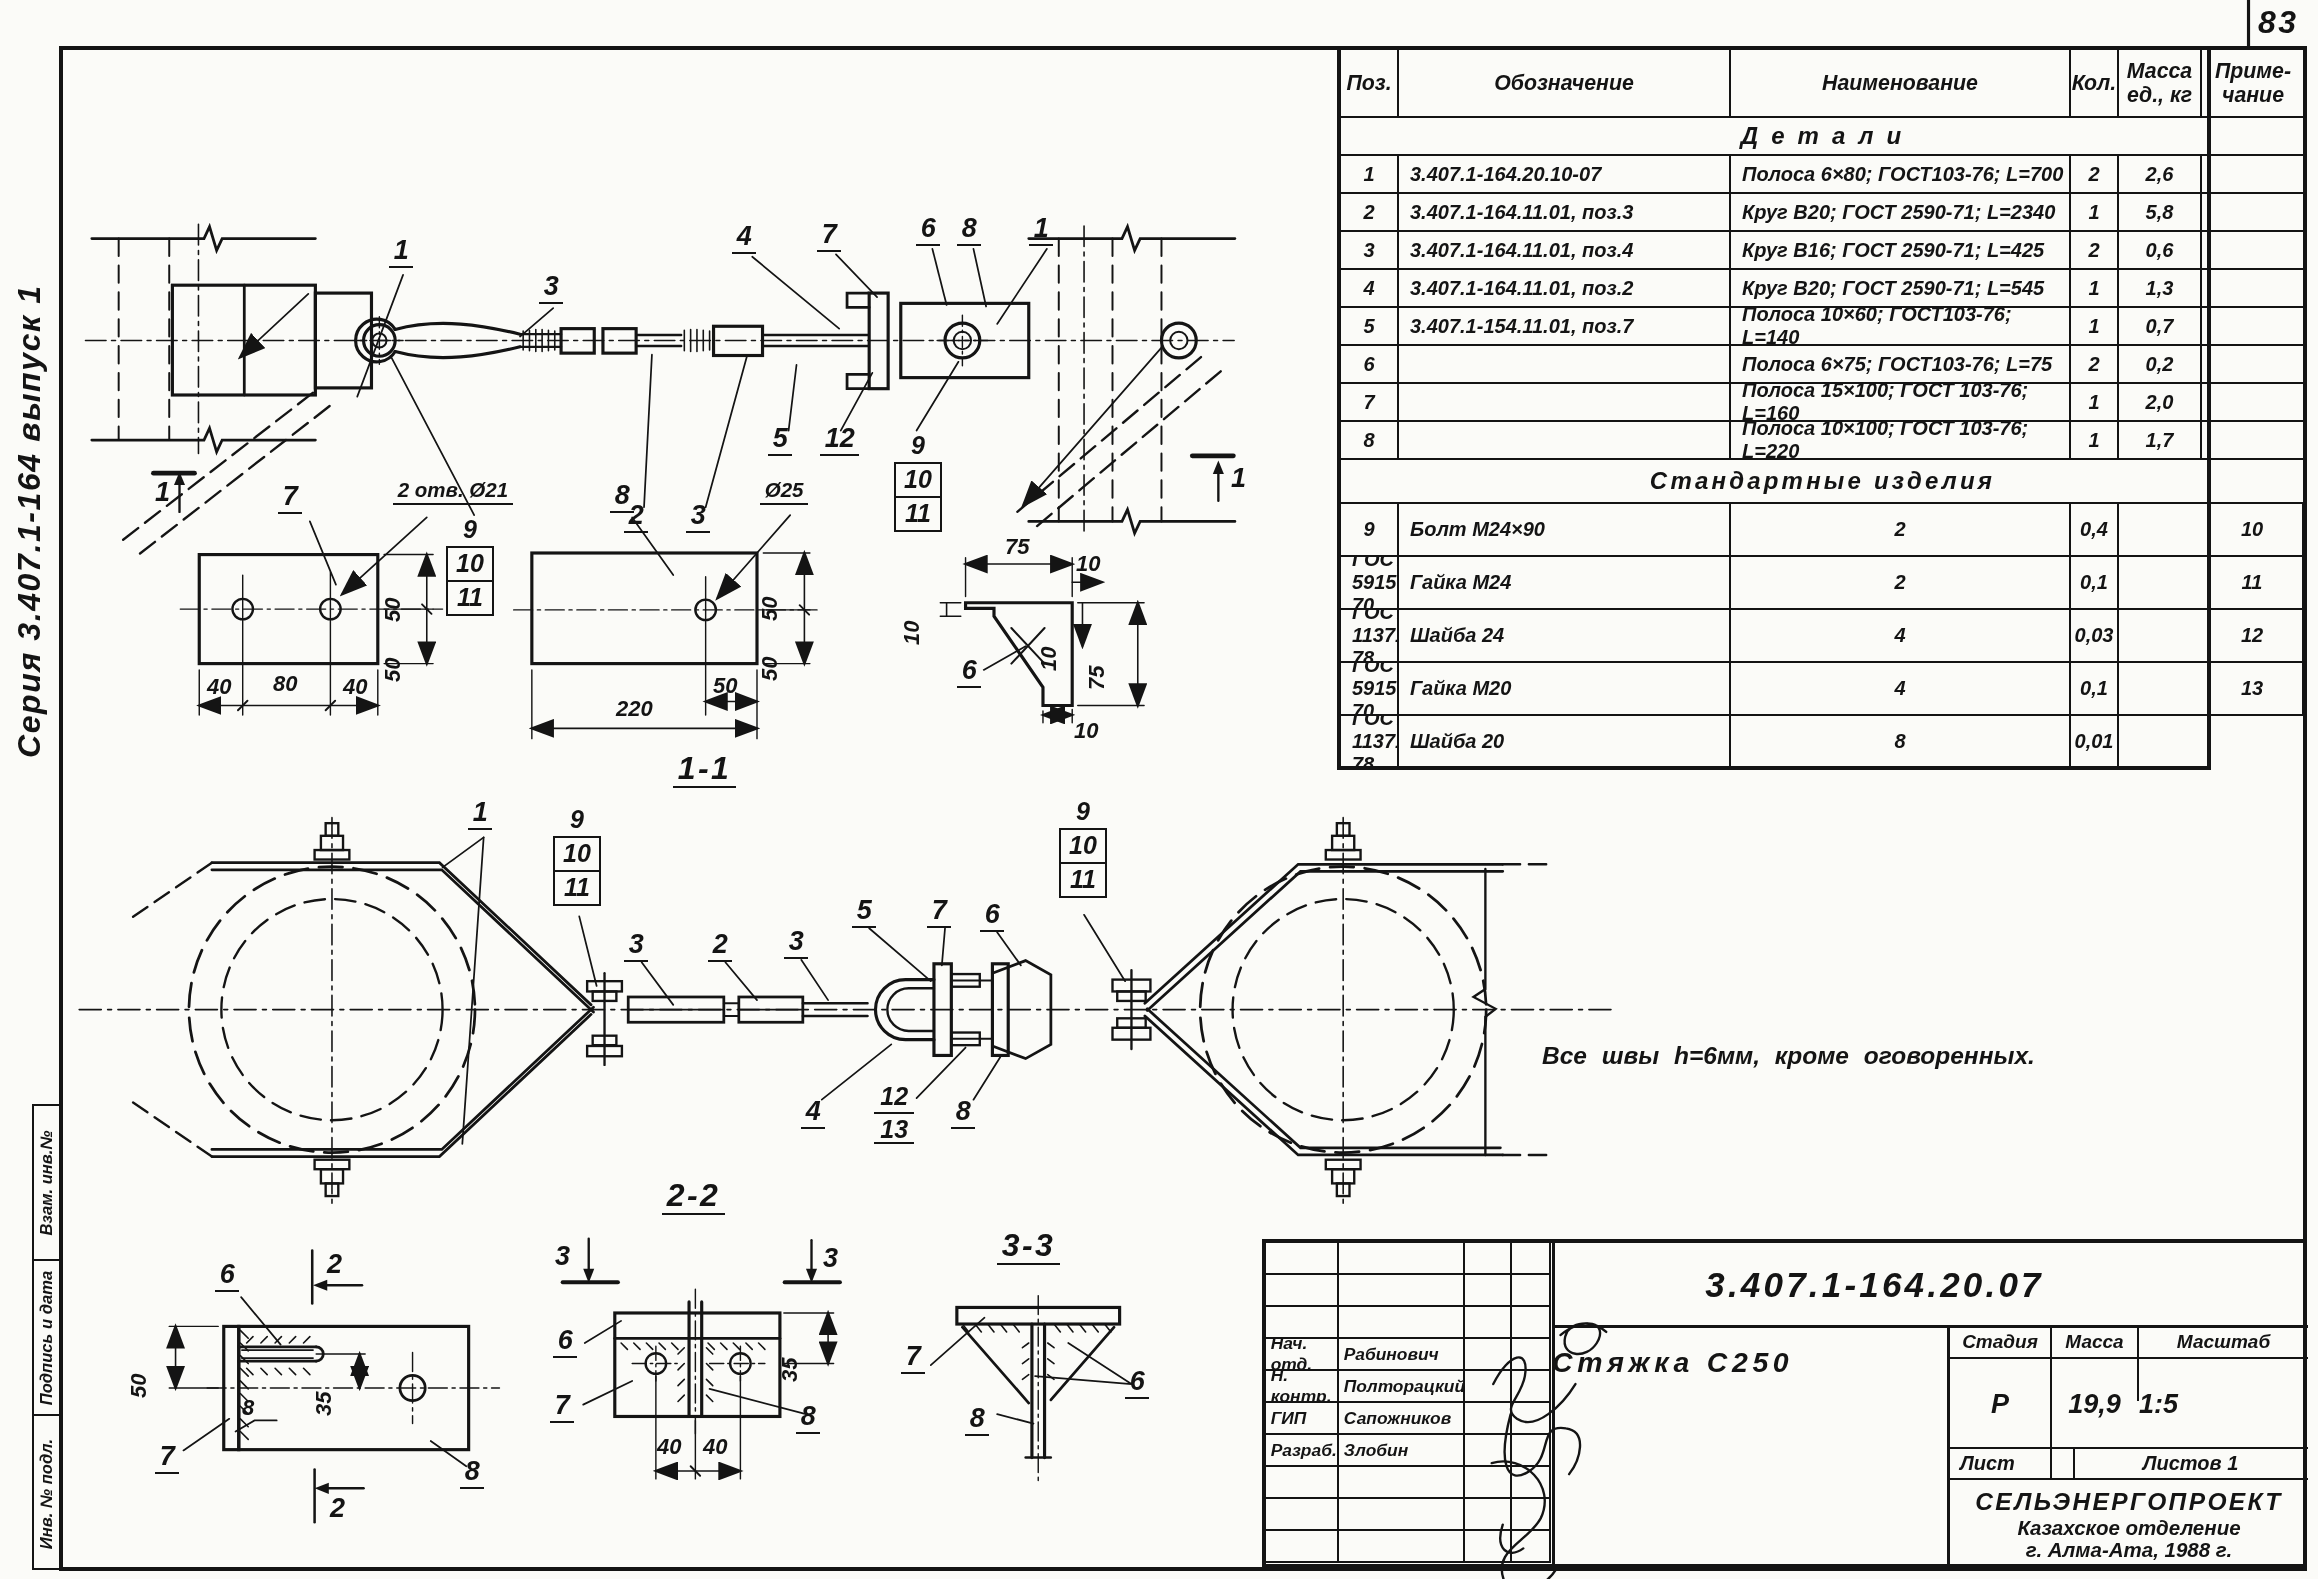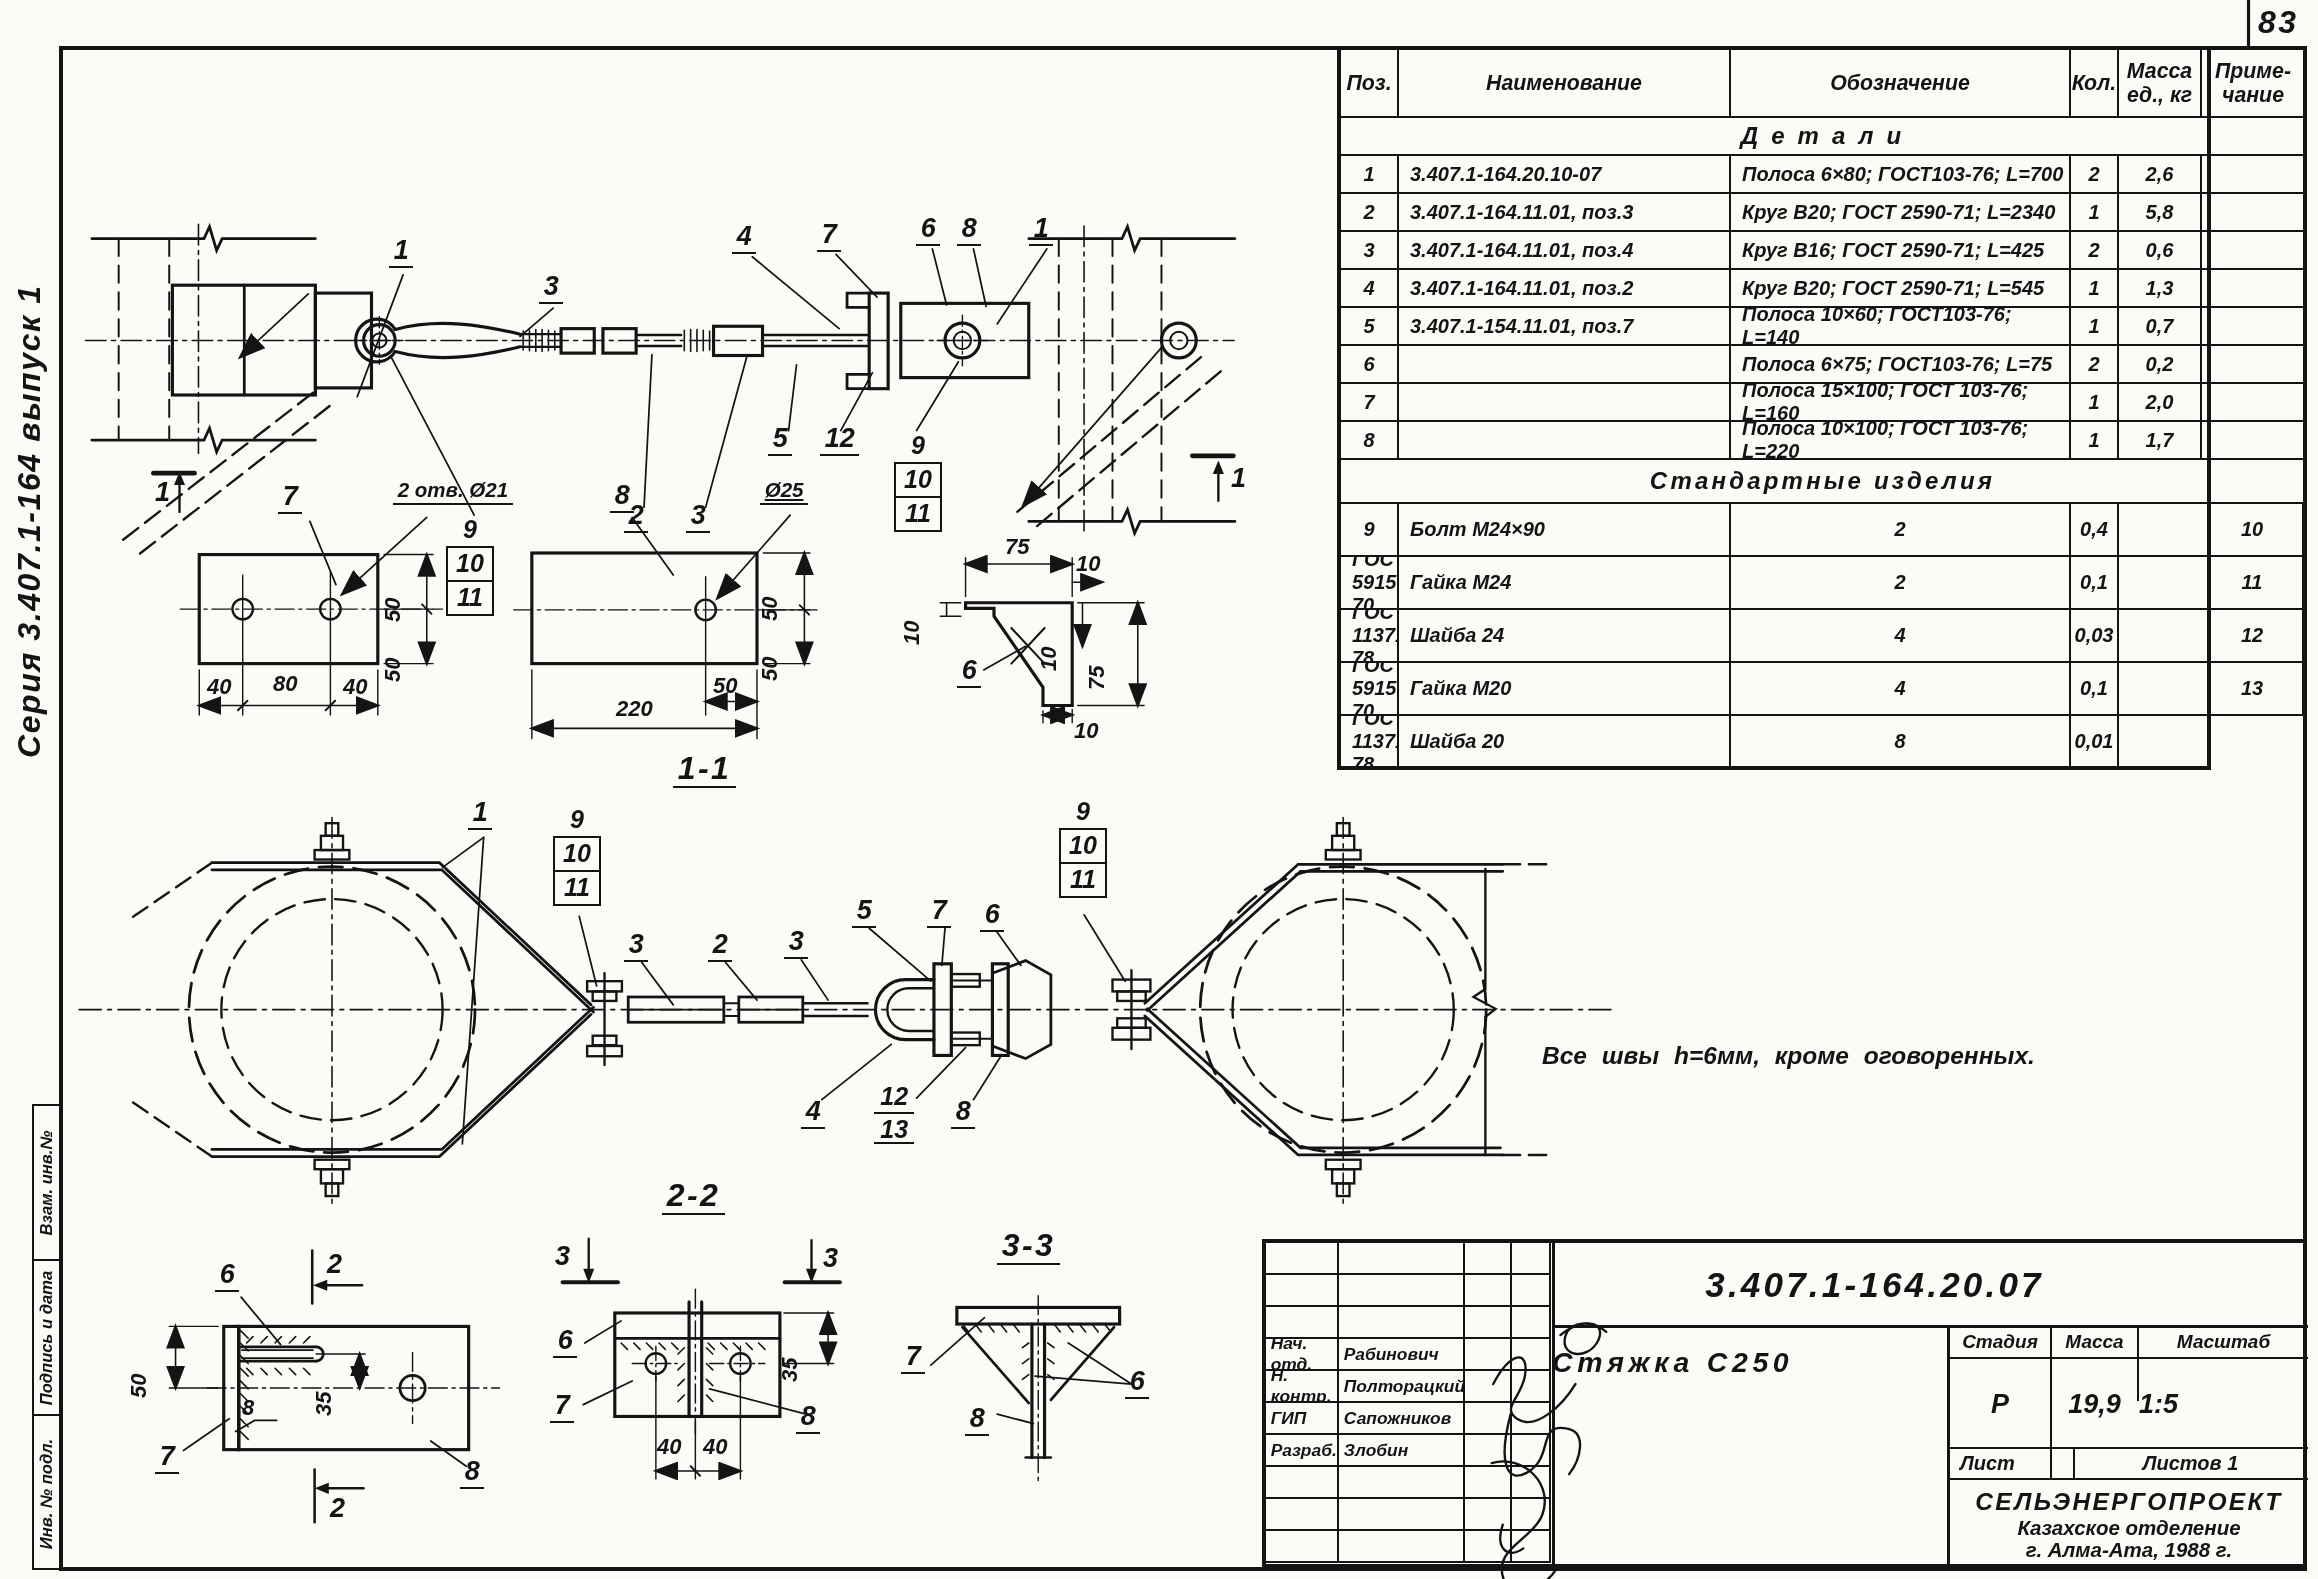--- a/index.html
+++ b/index.html
@@ -337,24 +337,24 @@
   <div class="sidecell">
       <span>Инв. № подл.</span>
     </div>
 </div>
 
 <div class="abs ptable">
   <div class="pc hdr">
       <span>Поз.</span>
     </div>
   <div class="pc hdr">
+      <span>Обозначение</span>
+    </div>
+  <div class="pc hdr">
       <span>Наименование</span>
-    </div>
-  <div class="pc hdr">
-      <span>Обозначение</span>
     </div>
   <div class="pc hdr">
       <span>Кол.</span>
     </div>
   <div class="pc hdr">
       <span>Масса</span>
       <span>ед., кг</span>
     </div>
   <div class="pc hdr last">
       <span>Приме-</span>
@@ -558,21 +558,21 @@
 
 <div class="t abs u" style="left:278px;top:483px;">7</div>
 <div class="t abs u sm" style="left:393px;top:480px;">2 отв. Ø21</div>
 <div class="t abs dim" style="left:207px;top:676px;">40</div>
 <div class="t abs dim" style="left:273px;top:673px;">80</div>
 <div class="t abs dim" style="left:343px;top:676px;">40</div>
 <div class="t abs dim rot" style="left:404px;top:600px;">50</div>
 <div class="t abs dim rot" style="left:404px;top:660px;">50</div>
 
 <div class="t abs u" style="left:610px;top:482px;">8</div>
-<div class="t abs u sm" style="left:760px;top:480px;text-decoration:underline;">Ø25</div>
+<div class="t abs u sm" style="left:760px;top:480px;">Ø25</div>
 <div class="t abs dim rot" style="left:781px;top:599px;">50</div>
 <div class="t abs dim rot" style="left:781px;top:659px;">50</div>
 <div class="t abs dim" style="left:713px;top:675px;">50</div>
 <div class="t abs dim" style="left:616px;top:698px;">220</div>
 <div class="t abs u big" style="left:673px;top:752px;">1-1</div>
 
 <div class="t abs u" style="left:957px;top:657px;">6</div>
 <div class="t abs dim" style="left:1005px;top:536px;">75</div>
 <div class="t abs dim rot" style="left:923px;top:623px;">10</div>
 <div class="t abs dim" style="left:1076px;top:553px;">10</div>

